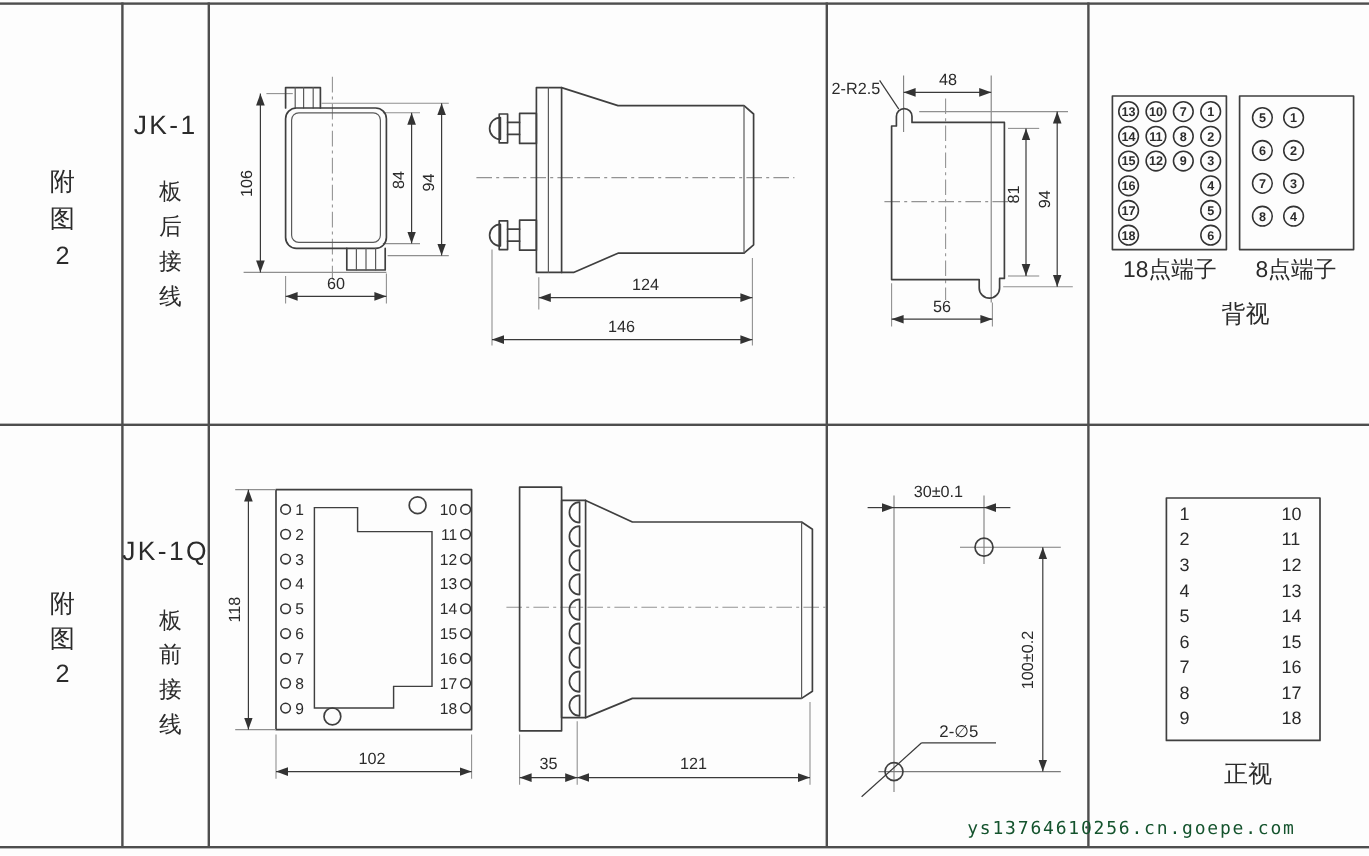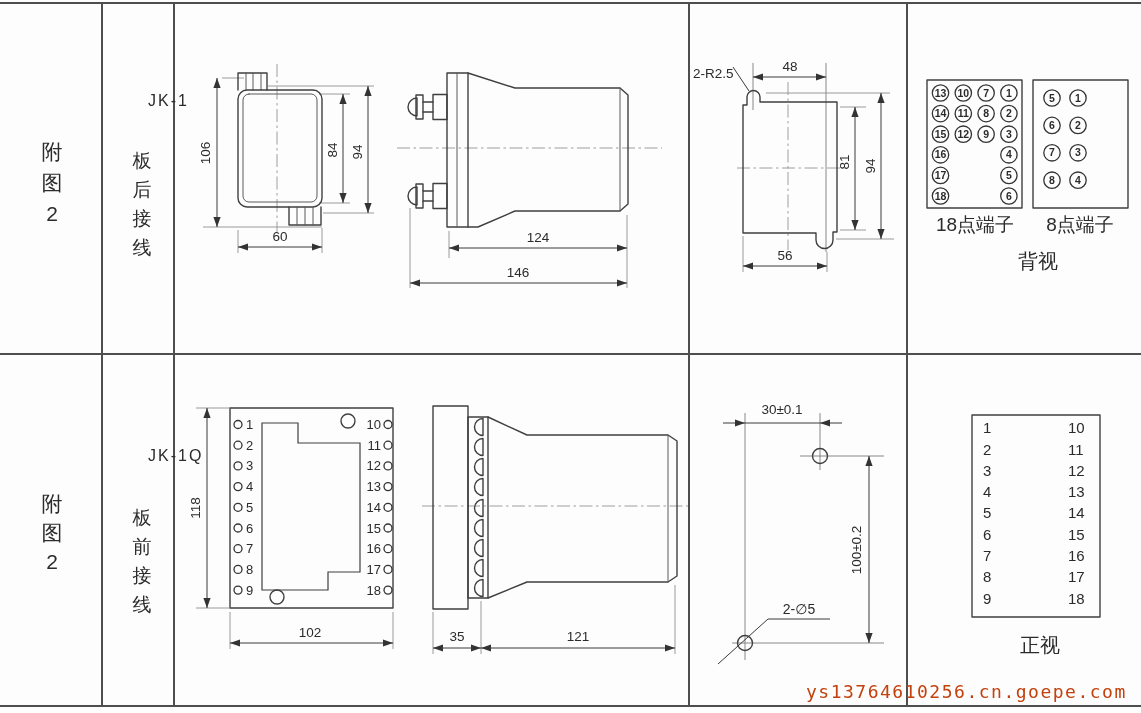--- a/index.html
+++ b/index.html
@@ -1,22 +1,22 @@
 <!DOCTYPE html>
 <html><head>
 <meta charset="utf-8">
 <style>
   html,body{margin:0;padding:0;background:#fff;}
   body{width:1141px;height:713px;position:relative;font-family:"Liberation Sans",sans-serif;color:#2b2b2b;overflow:hidden;}
   .sheet{position:absolute;inset:0;background:#fdfdfd;}
   .tline{position:absolute;background:#4e4e4e;}
   .vstack{position:absolute;display:flex;flex-direction:column;align-items:center;}
   .vstack div{text-align:center;width:100%;}
-  .model{position:absolute;letter-spacing:2px;font-size:16px;margin-left:48px;}
-  .watermark{position:absolute;font-family:"DejaVu Sans Mono",monospace;font-size:18px;letter-spacing:1.5px;color:#c2410c;white-space:nowrap;}
+  .model{position:absolute;text-align:center;letter-spacing:2px;font-size:22px;}
+  .watermark{position:absolute;font-family:"DejaVu Sans Mono",monospace;font-size:15px;letter-spacing:1.5px;color:#14532d;white-space:nowrap;}
   svg.panel{position:absolute;overflow:visible;}
   svg text{fill:#2b2b2b;font-family:"Liberation Sans",sans-serif;}
   .obj{fill:none;stroke:#3f3f3f;stroke-width:1.4;stroke-linejoin:round;stroke-linecap:round;}
   .thin{fill:none;stroke:#5a5a5a;stroke-width:1;}
   .ext{fill:none;stroke:#8f8f8f;stroke-width:0.9;}
   .axis{fill:none;stroke:#7c7c7c;stroke-width:0.9;}
   .dim{fill:none;stroke:#3a3a3a;stroke-width:1;}
   .cl{fill:none;stroke:#939393;stroke-width:0.9;stroke-dasharray:13 3.5 2.5 3.5;}
   .dimtext{font-size:13.5px;}
   .cnlabel{font-size:19px;}

